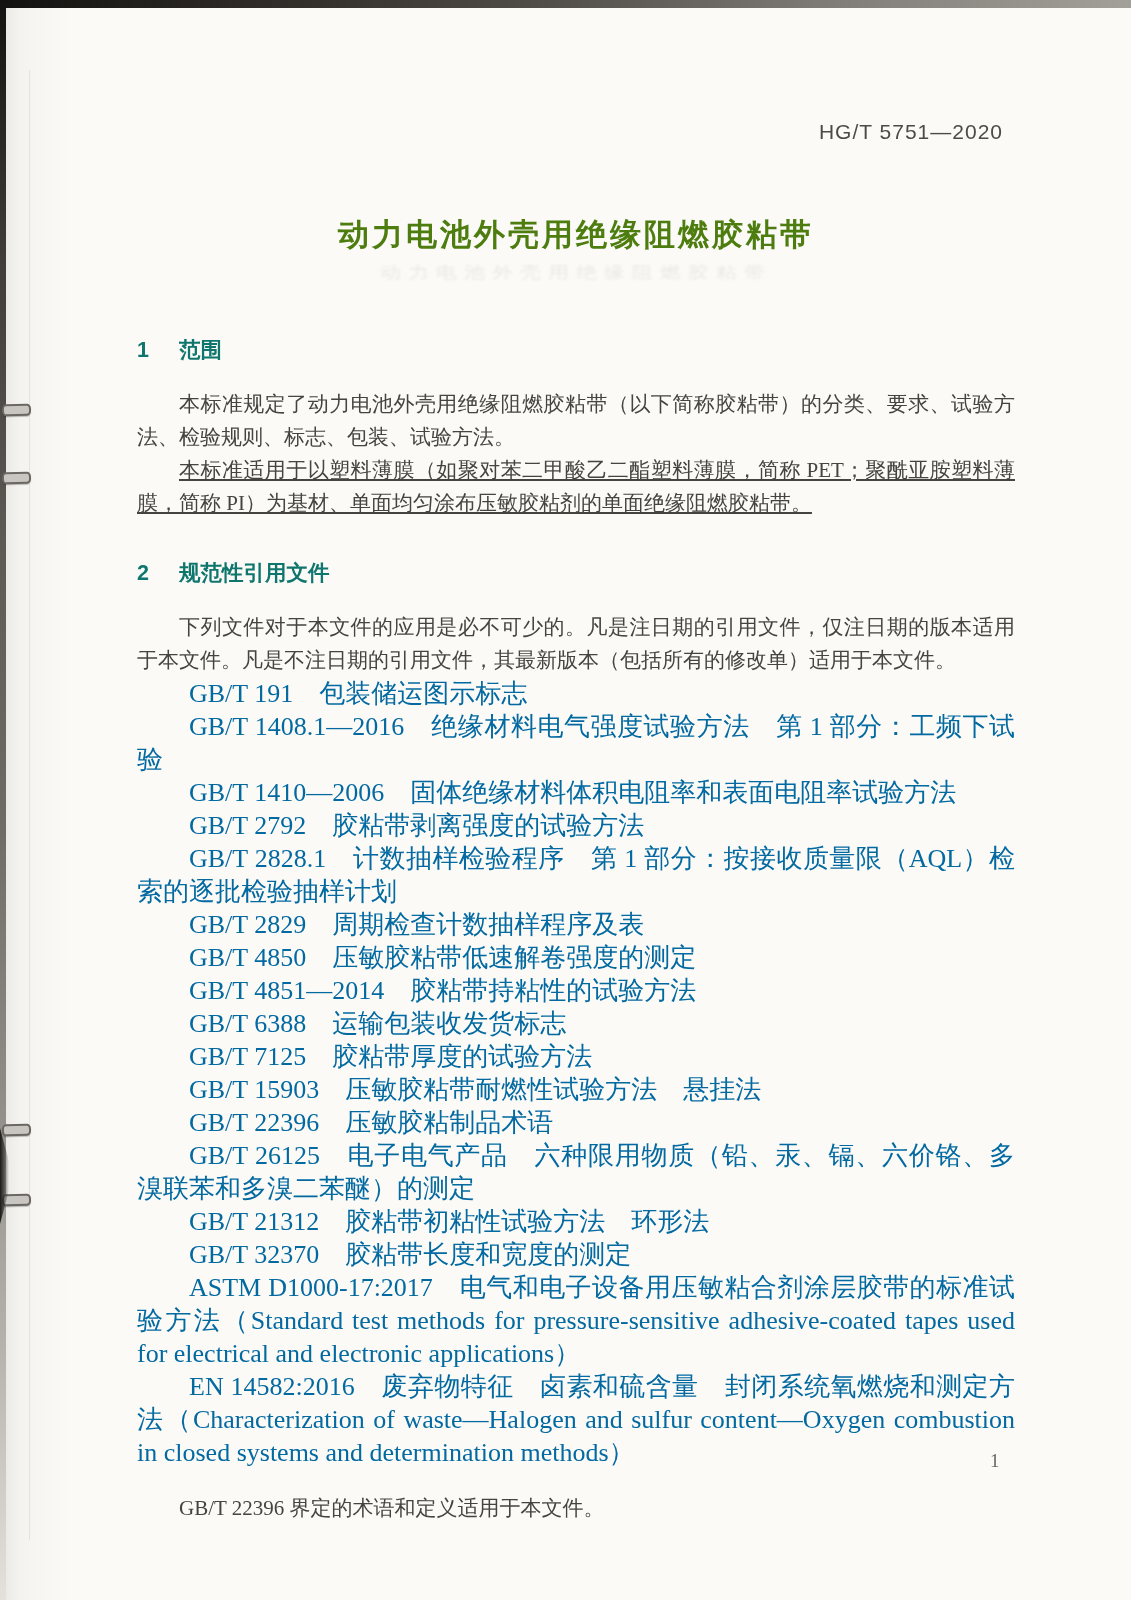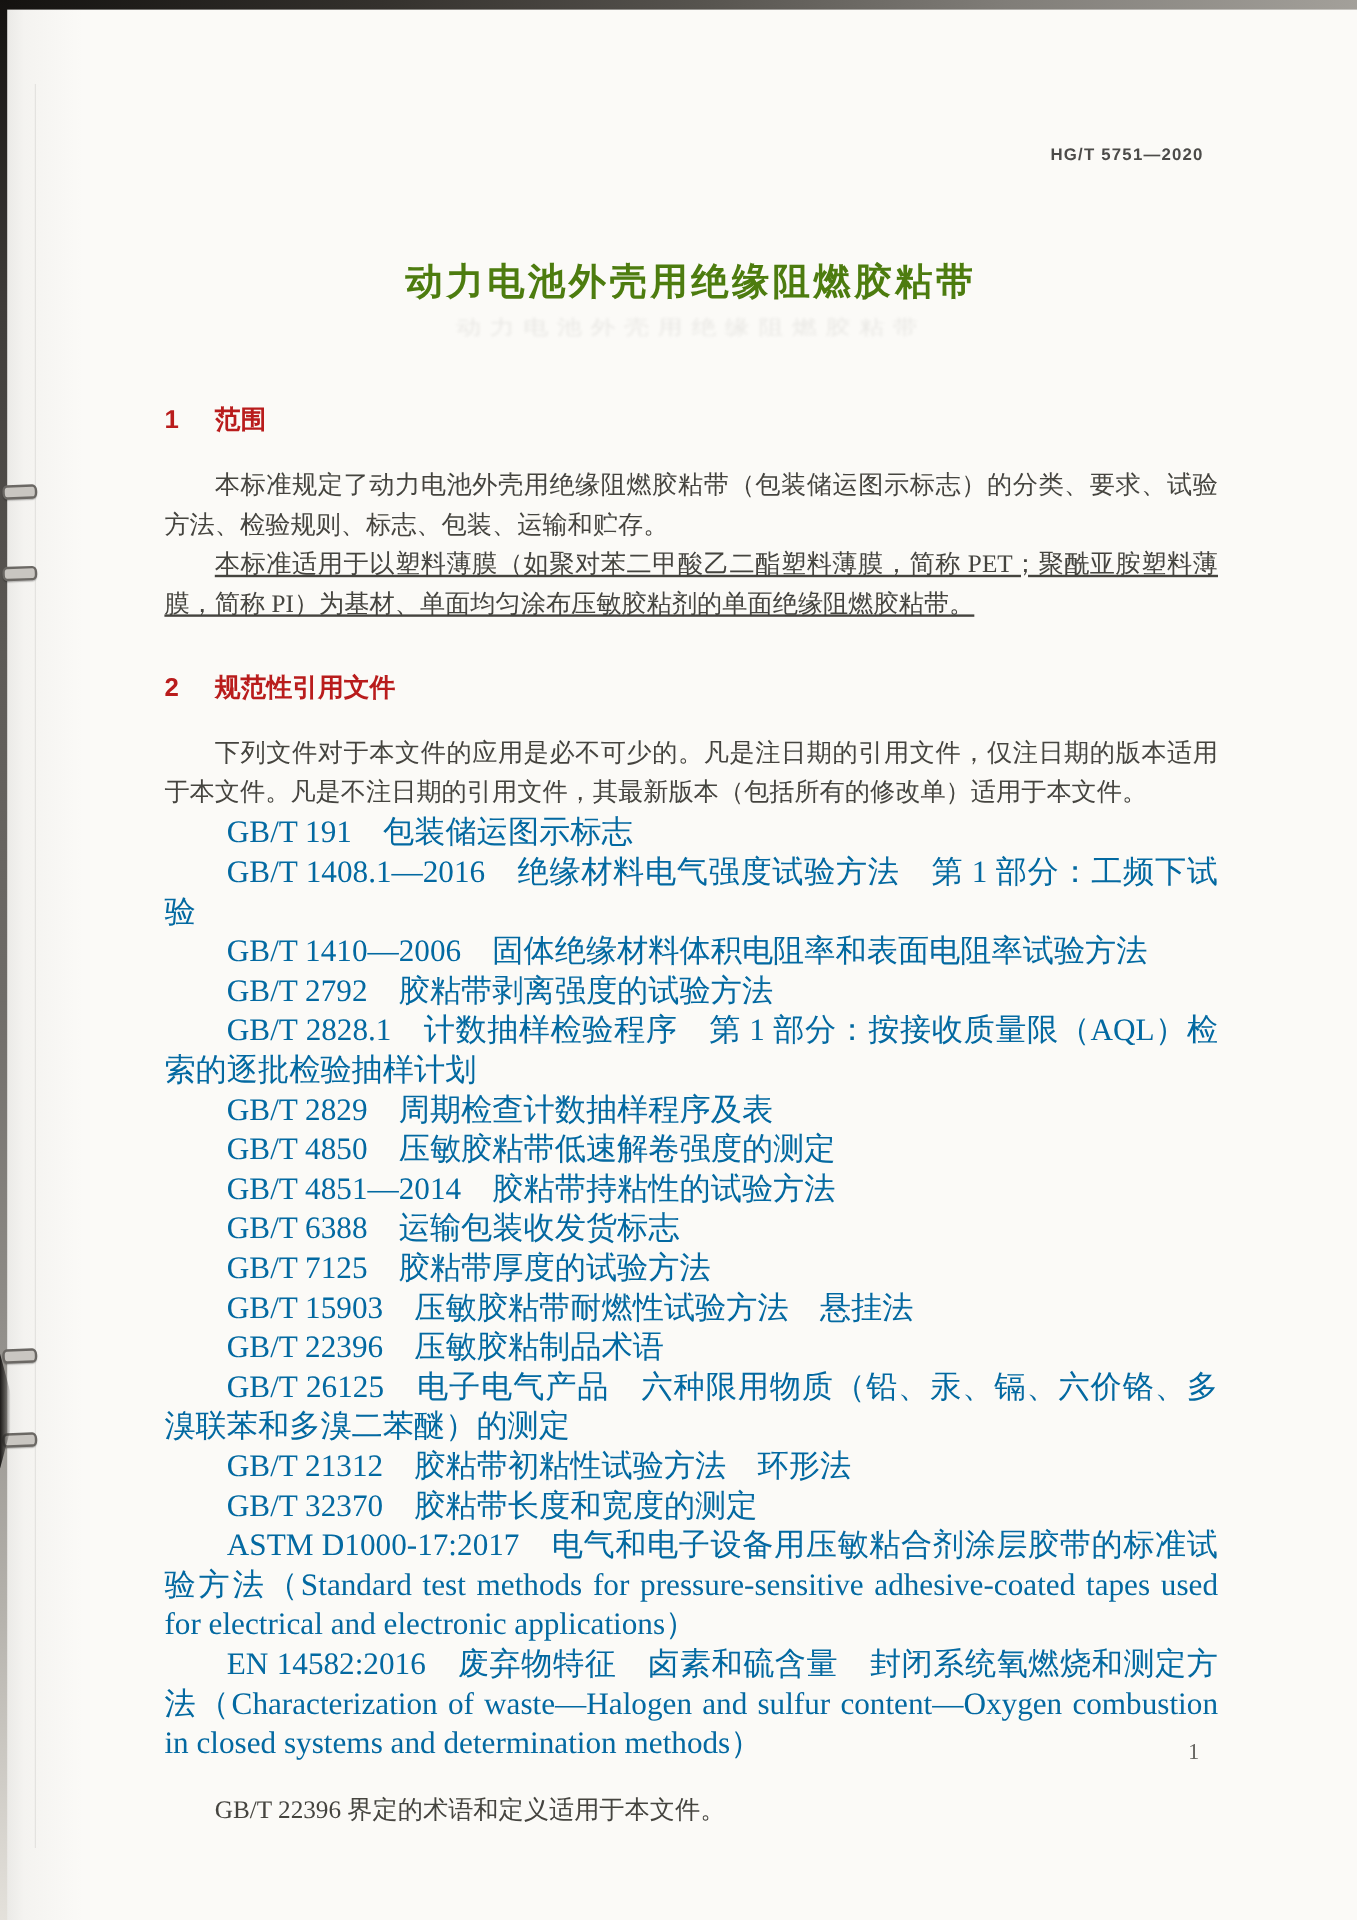--- a/index.html
+++ b/index.html
@@ -18,32 +18,32 @@
     background:linear-gradient(#141210 0%,#3f3c39 16%,#5d5a56 34%,#6f6c68 52%,#8f8c87 68%,#b5b2ac 84%,#d9d6d0 96%,#e4e1db 100%);}
   .spine-line{position:absolute;top:70px;left:29px;bottom:60px;width:1px;background:rgba(70,68,64,0.10);}
   .binding-mark{position:absolute;left:2px;width:25px;height:8px;background:#c9c6c1;
     border:2px solid #6b6864;border-radius:4px/5px;box-shadow:0 1px 1px rgba(0,0,0,0.25);transform:rotate(-2deg);}
   .bm1{top:404px;} .bm2{top:472px;} .bm3{top:1124px;} .bm4{top:1194px;}
   .edge-wedge{position:absolute;left:0;top:1128px;width:9px;height:96px;
     background:linear-gradient(90deg,#1c1a18,rgba(28,26,24,0));
     clip-path:polygon(0 0,100% 35%,100% 65%,0 100%);}
   
   .doc-code{position:absolute;top:120px;right:128px;
-    font-family:"Liberation Sans","DejaVu Sans",sans-serif;font-weight:700;
-    font-size:14px;letter-spacing:1px;color:#4c4b49;}
+    font-family:"Liberation Sans","DejaVu Sans",sans-serif;font-weight:400;
+    font-size:21px;letter-spacing:1px;color:#4c4b49;}
   
   .content{position:absolute;left:137px;top:0;width:878px;}
   .title{margin:216px 0 0 0;text-align:center;
     font-family:"Liberation Sans","DejaVu Sans",sans-serif;font-weight:700;
     font-size:31px;letter-spacing:3px;color:#4d7c0f;line-height:38px;}
   .title-ghost{margin-top:5px;height:24px;overflow:hidden;text-align:center;
     font-size:21px;letter-spacing:7px;color:#8d8b85;opacity:.16;
     filter:blur(1.5px);transform:scaleY(.8);}
   .sec-heading{font-family:"Liberation Sans","DejaVu Sans",sans-serif;font-weight:700;
-    font-size:21.5px;color:#b91c1c;line-height:30px;}
+    font-size:21.5px;color:#0f766e;line-height:30px;}
   .sec-num{display:inline-block;min-width:42px;}
   .h-scope{margin-top:52px;}
   .h-refs{margin-top:38px;}
   .h-terms{margin-top:22px;}
   .body-p{margin:23px 0 0 0;font-size:21px;line-height:33px;
     text-indent:2em;text-align:justify;color:#45443f;}
   .body-p.flow{margin-top:0;text-decoration:underline;}
   .ref{margin:0;font-size:26px;line-height:33px;text-indent:2em;
     text-align:justify;color:#0369a1;}
   .refs{margin-top:0;}
@@ -65,21 +65,21 @@
 
 <div class="content">
 
   <div class="title">动力电池外壳用绝缘阻燃胶粘带</div>
   <div class="title-ghost" aria-hidden="true">动力电池外壳用绝缘阻燃胶粘带</div>
 
   <section>
     <div class="sec-heading h-scope">
       <span class="sec-num">1</span><span>范围</span>
     </div>
-    <p class="body-p">本标准规定了动力电池外壳用绝缘阻燃胶粘带（包装储运图示标志）的分类、要求、试验方法、检验规则、标志、包装、运输和贮存。</p>
+    <p class="body-p">本标准规定了动力电池外壳用绝缘阻燃胶粘带（以下简称胶粘带）的分类、要求、试验方法、检验规则、标志、包装、试验方法。</p>
     <p class="body-p flow">本标准适用于以塑料薄膜（如聚对苯二甲酸乙二酯塑料薄膜，简称 PET；聚酰亚胺塑料薄膜，简称 PI）为基材、单面均匀涂布压敏胶粘剂的单面绝缘阻燃胶粘带。</p>
   </section>
 
   <section>
     <div class="sec-heading h-refs">
       <span class="sec-num">2</span><span>规范性引用文件</span>
     </div>
     <p class="body-p">下列文件对于本文件的应用是必不可少的。凡是注日期的引用文件，仅注日期的版本适用于本文件。凡是不注日期的引用文件，其最新版本（包括所有的修改单）适用于本文件。</p>
     <div class="refs">
       <p class="ref">GB/T 191　包装储运图示标志</p>

